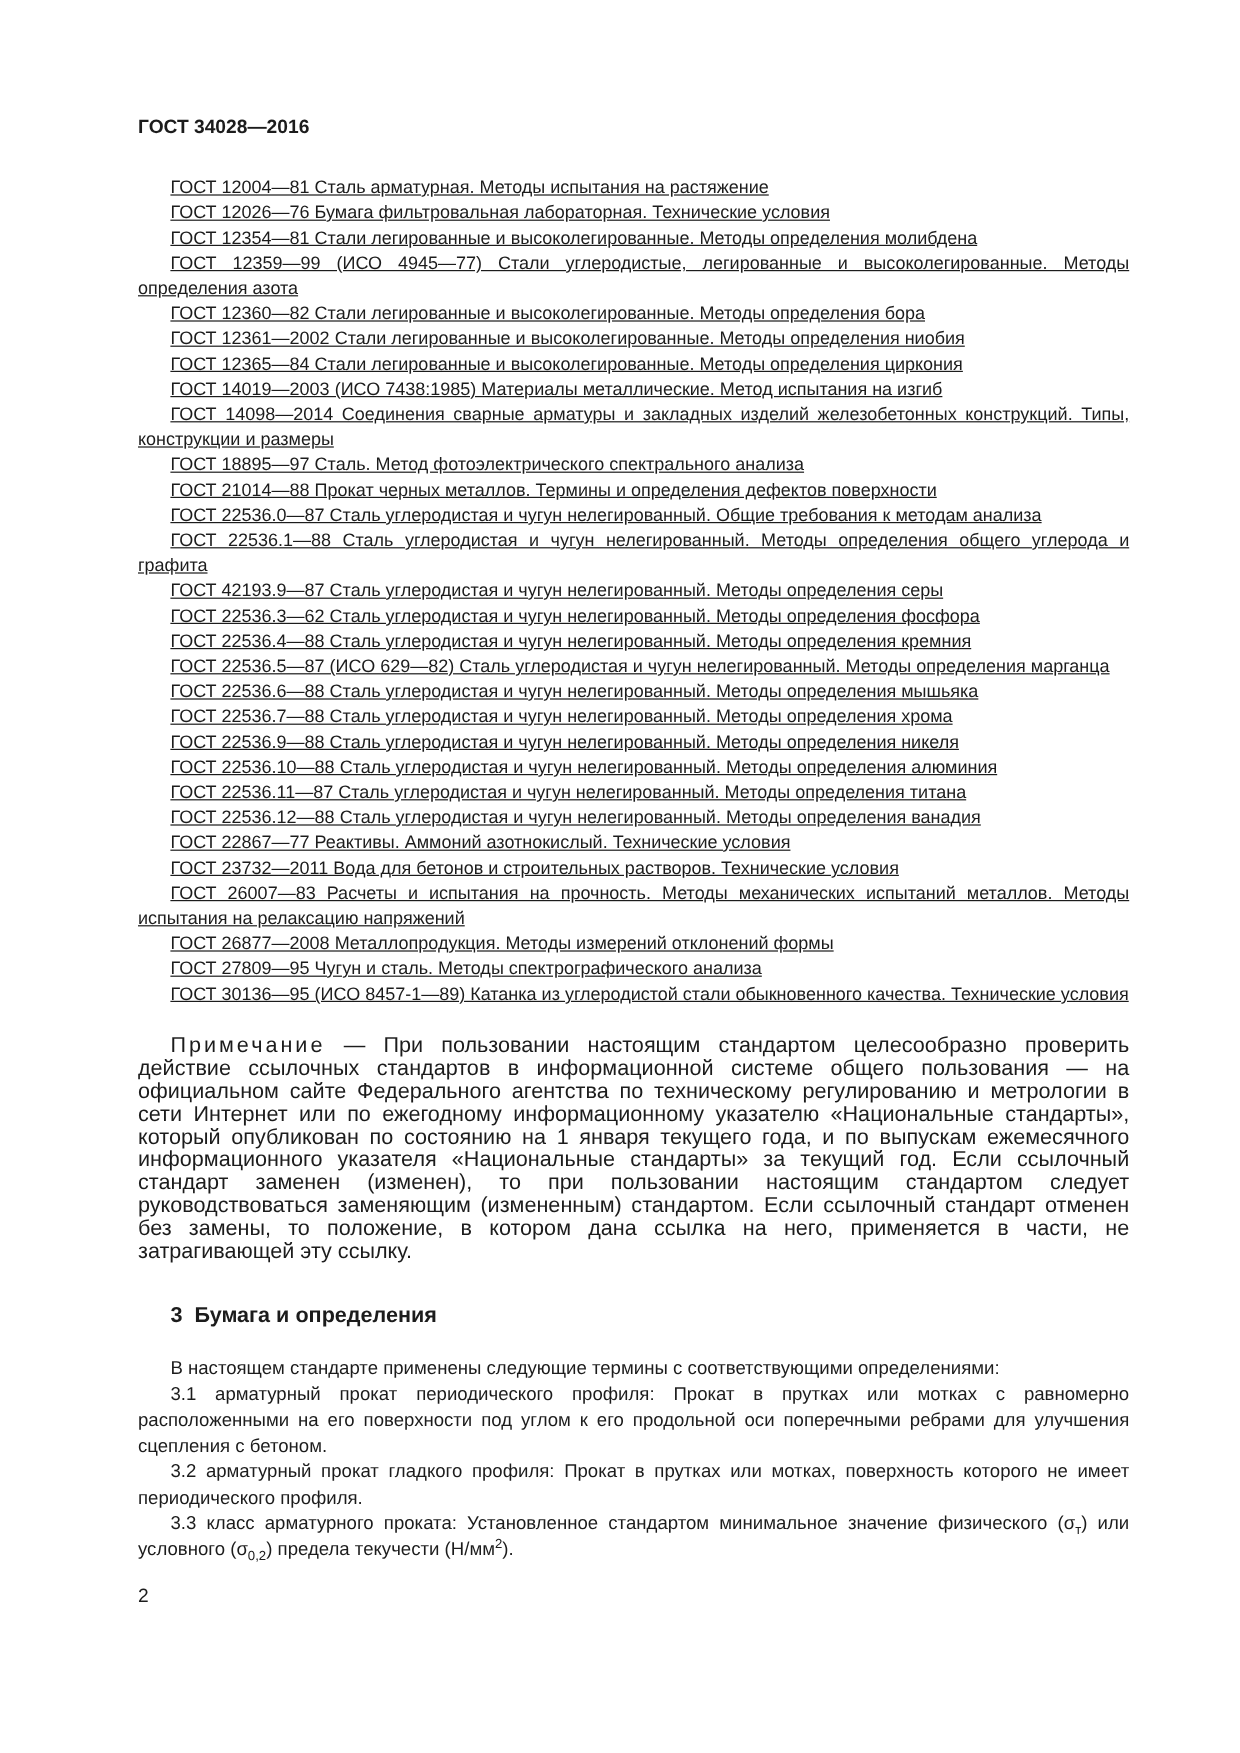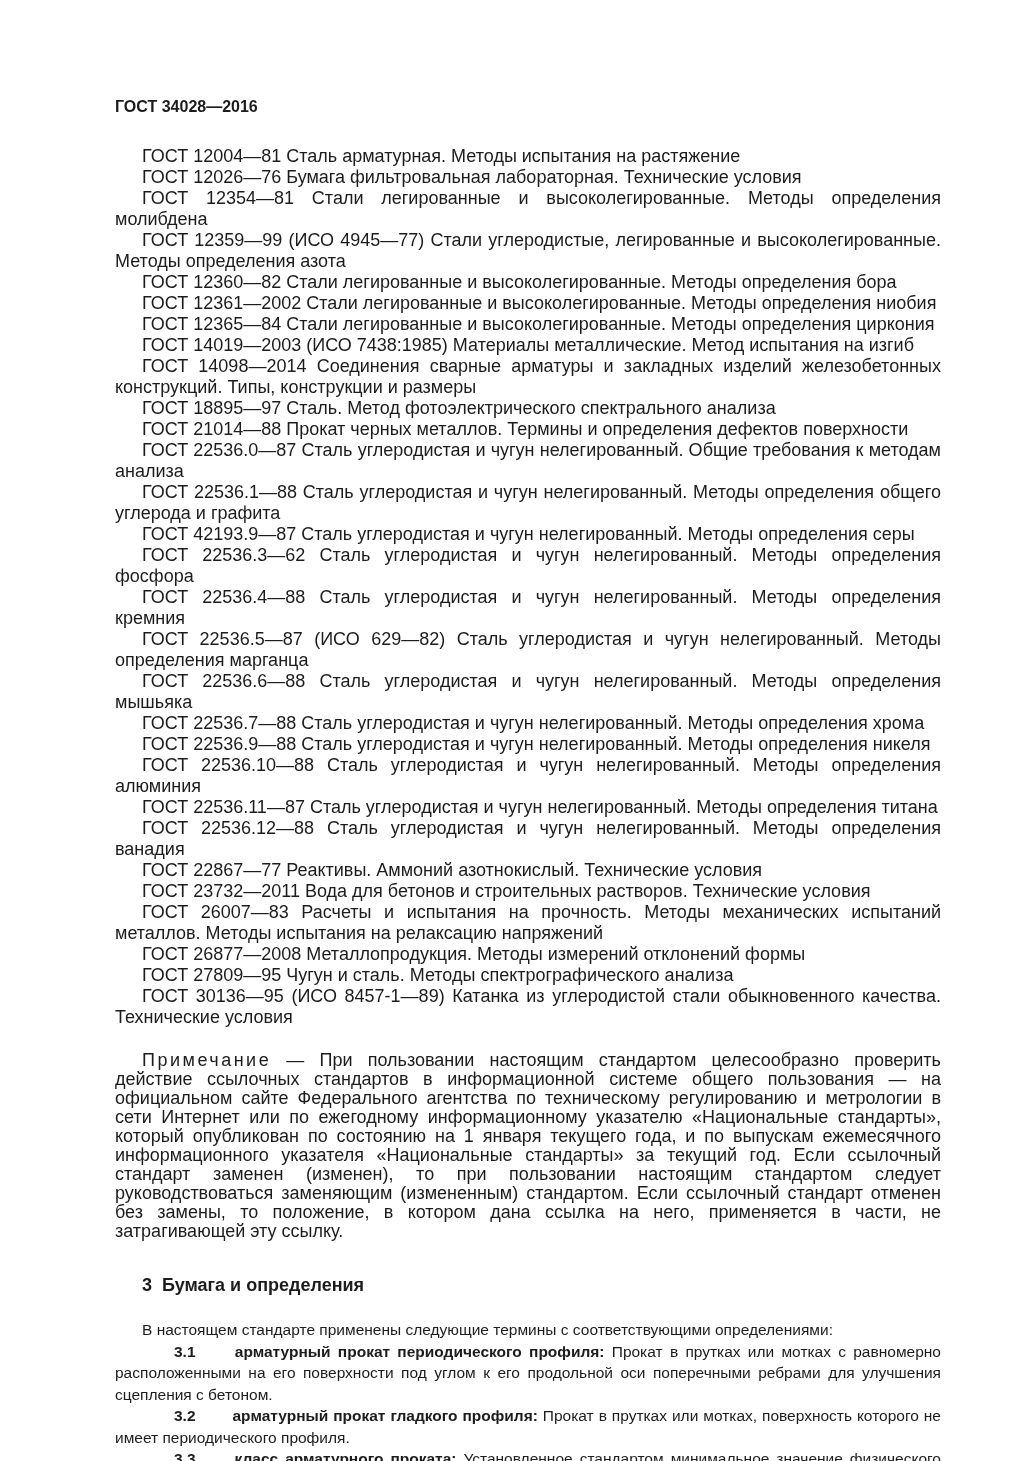--- a/index.html
+++ b/index.html
@@ -19,24 +19,25 @@
     overflow: hidden;
   }
   .doc-header {
     font-size: 16px;
     font-weight: bold;
     line-height: 21px;
     margin-bottom: 29px;
   }
   .refs p {
     margin: 0;
-    font-size: 18px;
+    font-size: 15px;
     line-height: 21px;
     text-align: justify;
     text-indent: 27px;
+    text-decoration: underline;
   }
   .note {
     margin: 23px 0 0 0;
     font-size: 18px;
     line-height: 19px;
     text-align: justify;
     text-indent: 27px;
   }
   .note-label {
     letter-spacing: 2.5px;
@@ -50,21 +51,21 @@
   .body-p {
     margin: 0;
     font-size: 15.5px;
     line-height: 21.5px;
     text-align: justify;
     text-indent: 27px;
   }
   .intro {
     margin-top: 23px;
   }
-  .b { font-weight: bold; margin-left: 32px; }
+  .b { font-weight: normal; }
   sub, sup {
     font-size: 11px;
     line-height: 0;
   }
   .page-num {
     margin-top: 20px;
     font-size: 16px;
   }
 </style>
 </head>

